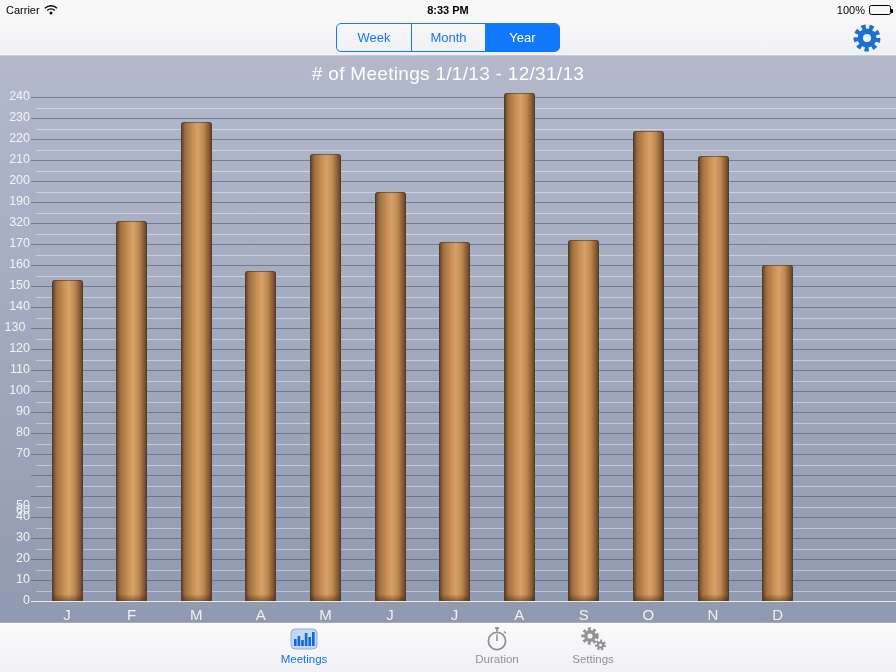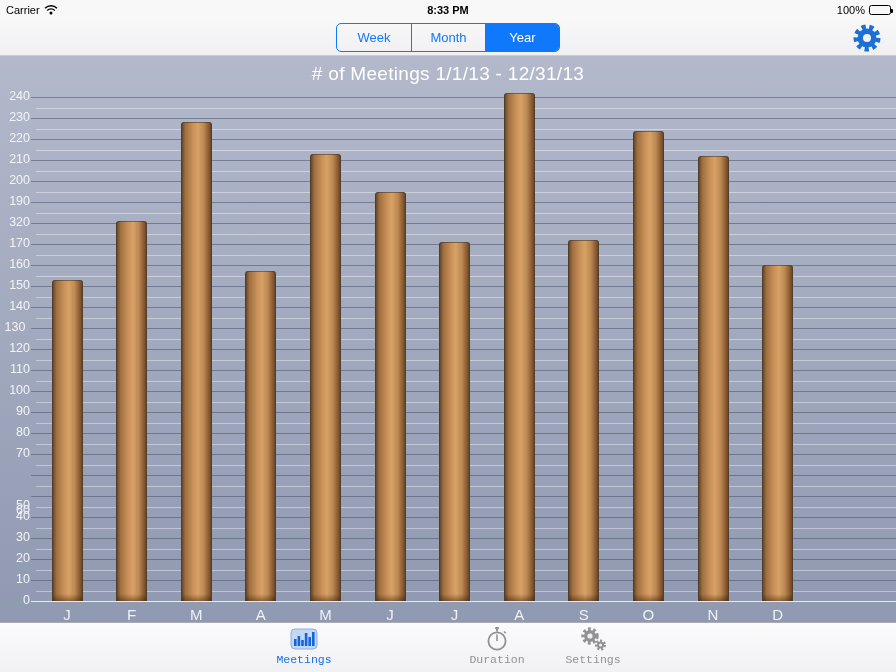--- a/index.html
+++ b/index.html
@@ -82,21 +82,21 @@
     position:absolute; bottom:0; left:0; width:896px; height:50px;
     background:linear-gradient(#fbfbfc,#f1f1f4);
     border-top:1px solid #a9acb2;
   }
   .tab{
     position:absolute; top:2px; width:76px; height:46px;
     display:flex; flex-direction:column; align-items:center; justify-content:flex-start;
     background:transparent; border:none; cursor:pointer; font-family:inherit;
   }
   .tab .icon-wrap{ height:28px; display:flex; align-items:center; justify-content:center; }
-  .tab .tab-label{ font-size:11.5px; color:#929296; margin-top:0px;font-family:Liberation Mono, monospace; }
+  .tab .tab-label{ font-size:11.5px; color:#929296; margin-top:0px; }
   .tab.active .tab-label{ color:#1673e6; }
 </style>
 </head>
 <body>
 
 <div class="status-bar">
   <div class="sb-left">
     <span>Carrier</span>
     <span>
       <svg width="14" height="11" viewBox="0 0 14 11">

